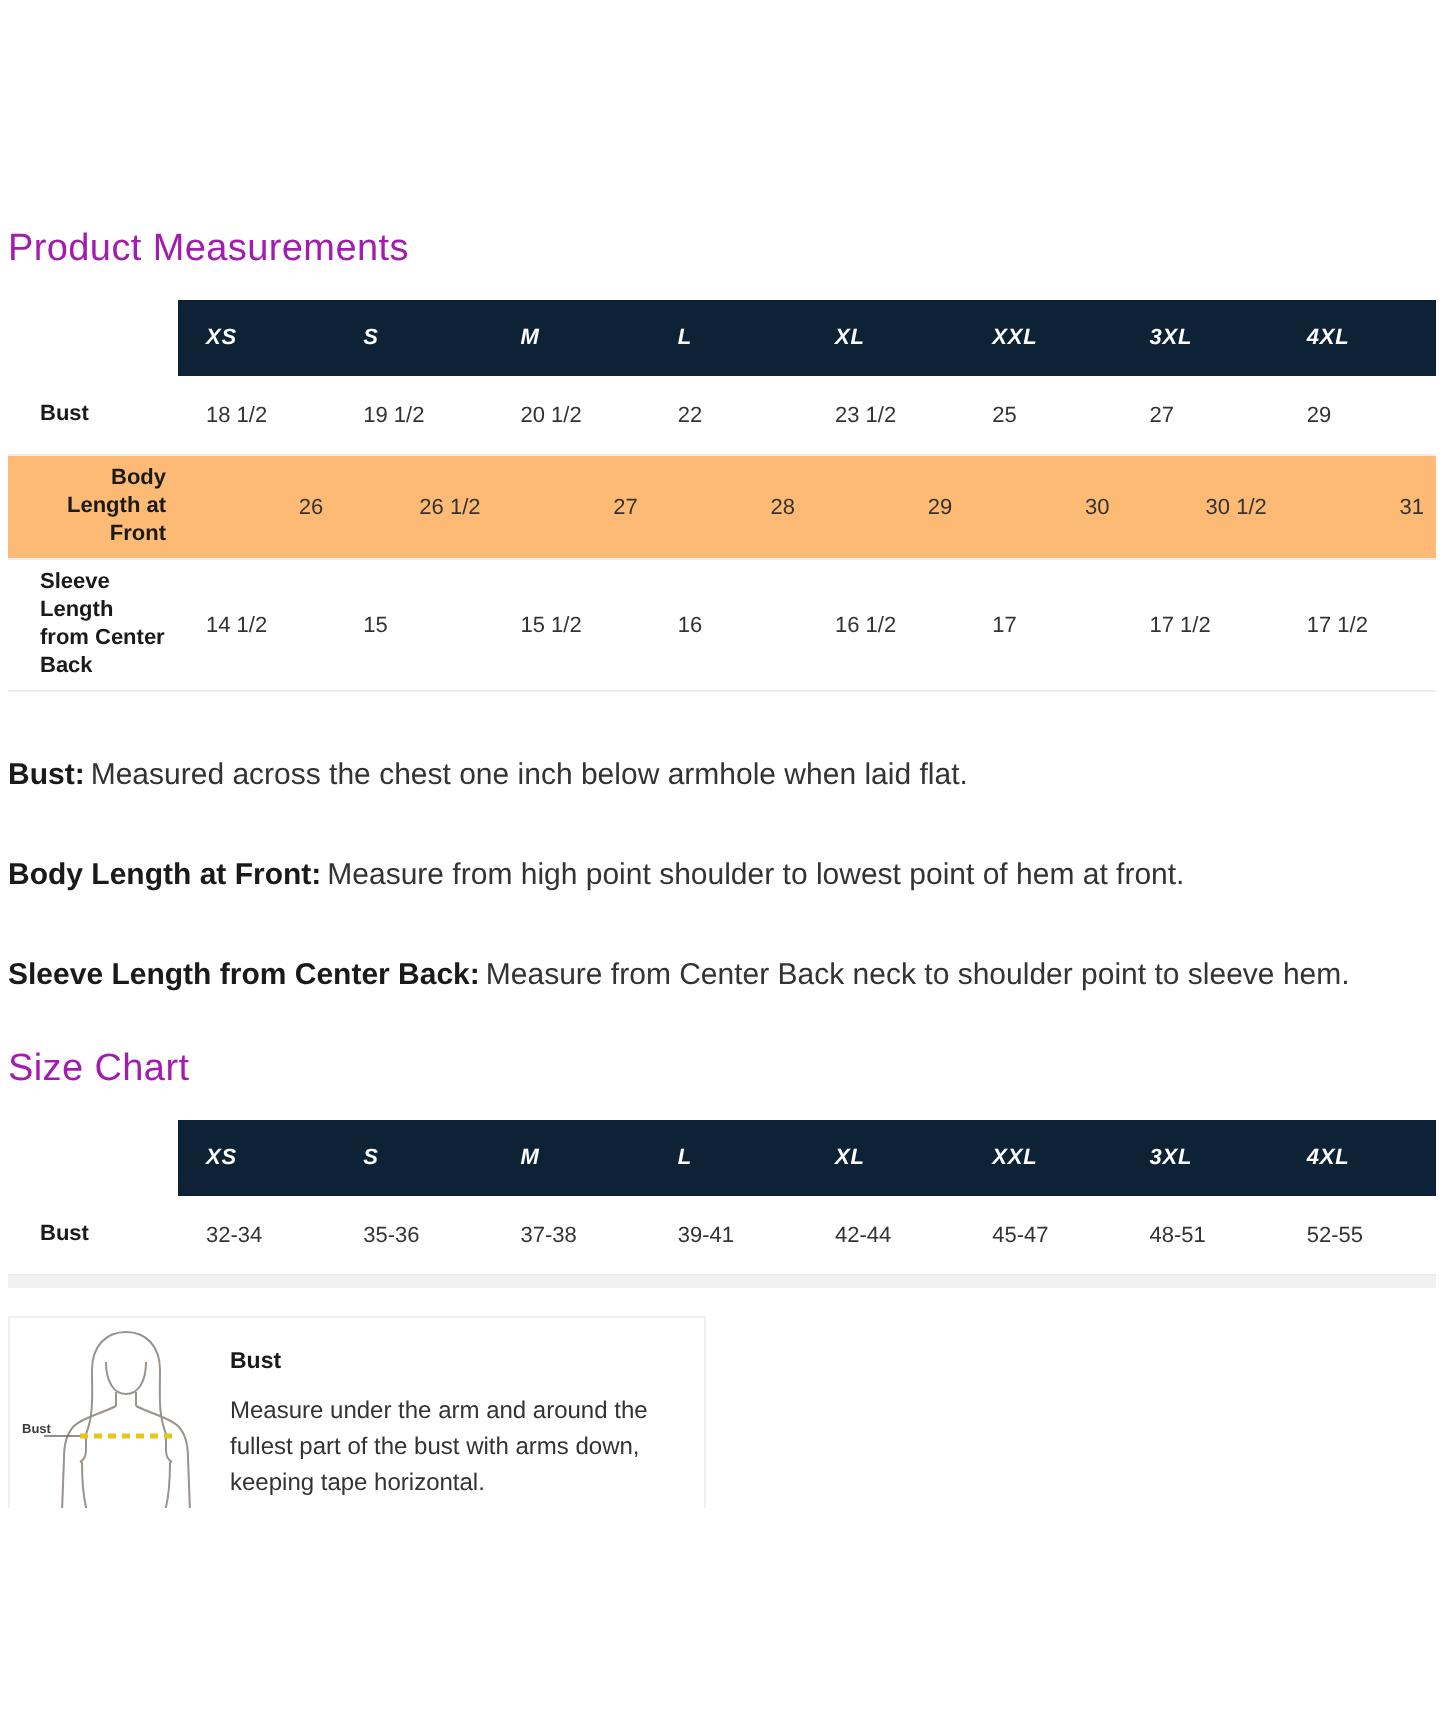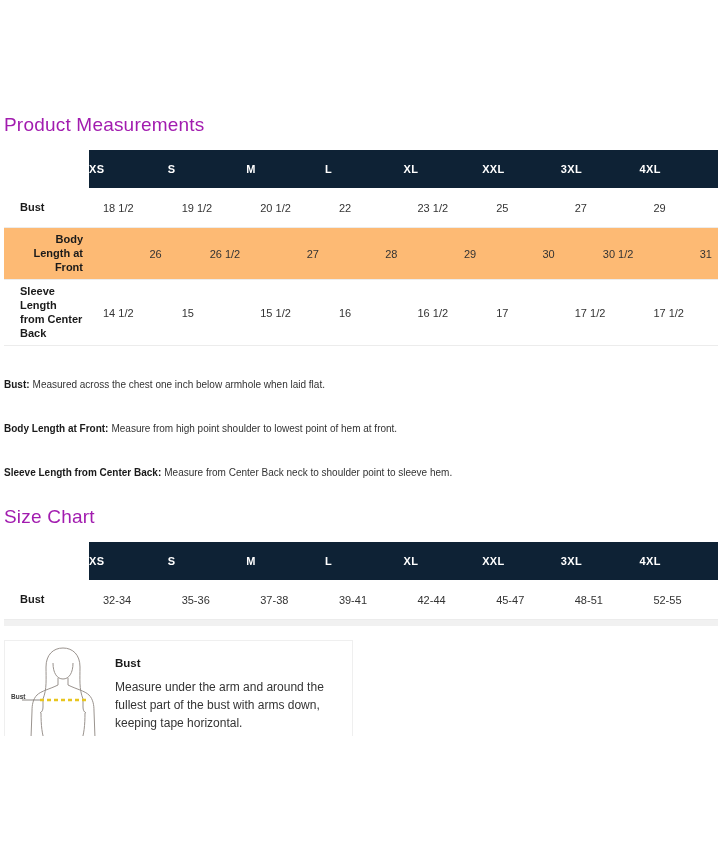--- a/index.html
+++ b/index.html
@@ -28,23 +28,25 @@
     display: grid;
     grid-template-columns: 85px repeat(8, 1fr);
     align-items: center;
   }
   .thead .hcell {
     background: #0e2235;
     color: #ffffff;
     height: 38px;
     display: flex;
     align-items: center;
+    padding-left: 14px;
     font-weight: 700;
     font-size: 11px;
     letter-spacing: 0.4px;
+    font-style: italic;
   }
   .thead .hcell.label-col { background: transparent; }
   .trow {
     min-height: 40px;
     border-bottom: 1px solid #ececec;
   }
   .trow.striped { background: #fdba74; text-align: right; }
   .trow .cell {
     padding: 5px 6px 5px 14px;
     font-size: 11px;
@@ -54,21 +56,21 @@
     padding-left: 16px;
     padding-right: 6px;
     font-weight: 700;
     color: #1a1a1a;
     line-height: 1.25;
   }
   .table-endband { width: 714px; height: 6px; background: #f1f1f1; }
 
   
   .notes { margin-top: 18px; }
-  .note { margin-bottom: 19px; font-size: 10px; color: #333333; margin-top: 33px; }
+  .note { margin-bottom: 19px; font-size: 15px; color: #333333; margin-top: 33px; }
   .note .term { font-weight: 700; color: #1a1a1a; margin-right: 3px; }
 
   
   .htm-card {
     margin-top: 14px;
     width: 349px;
     height: 96px;
     border: 1px solid #efefef;
     border-bottom: none;
     display: flex;

